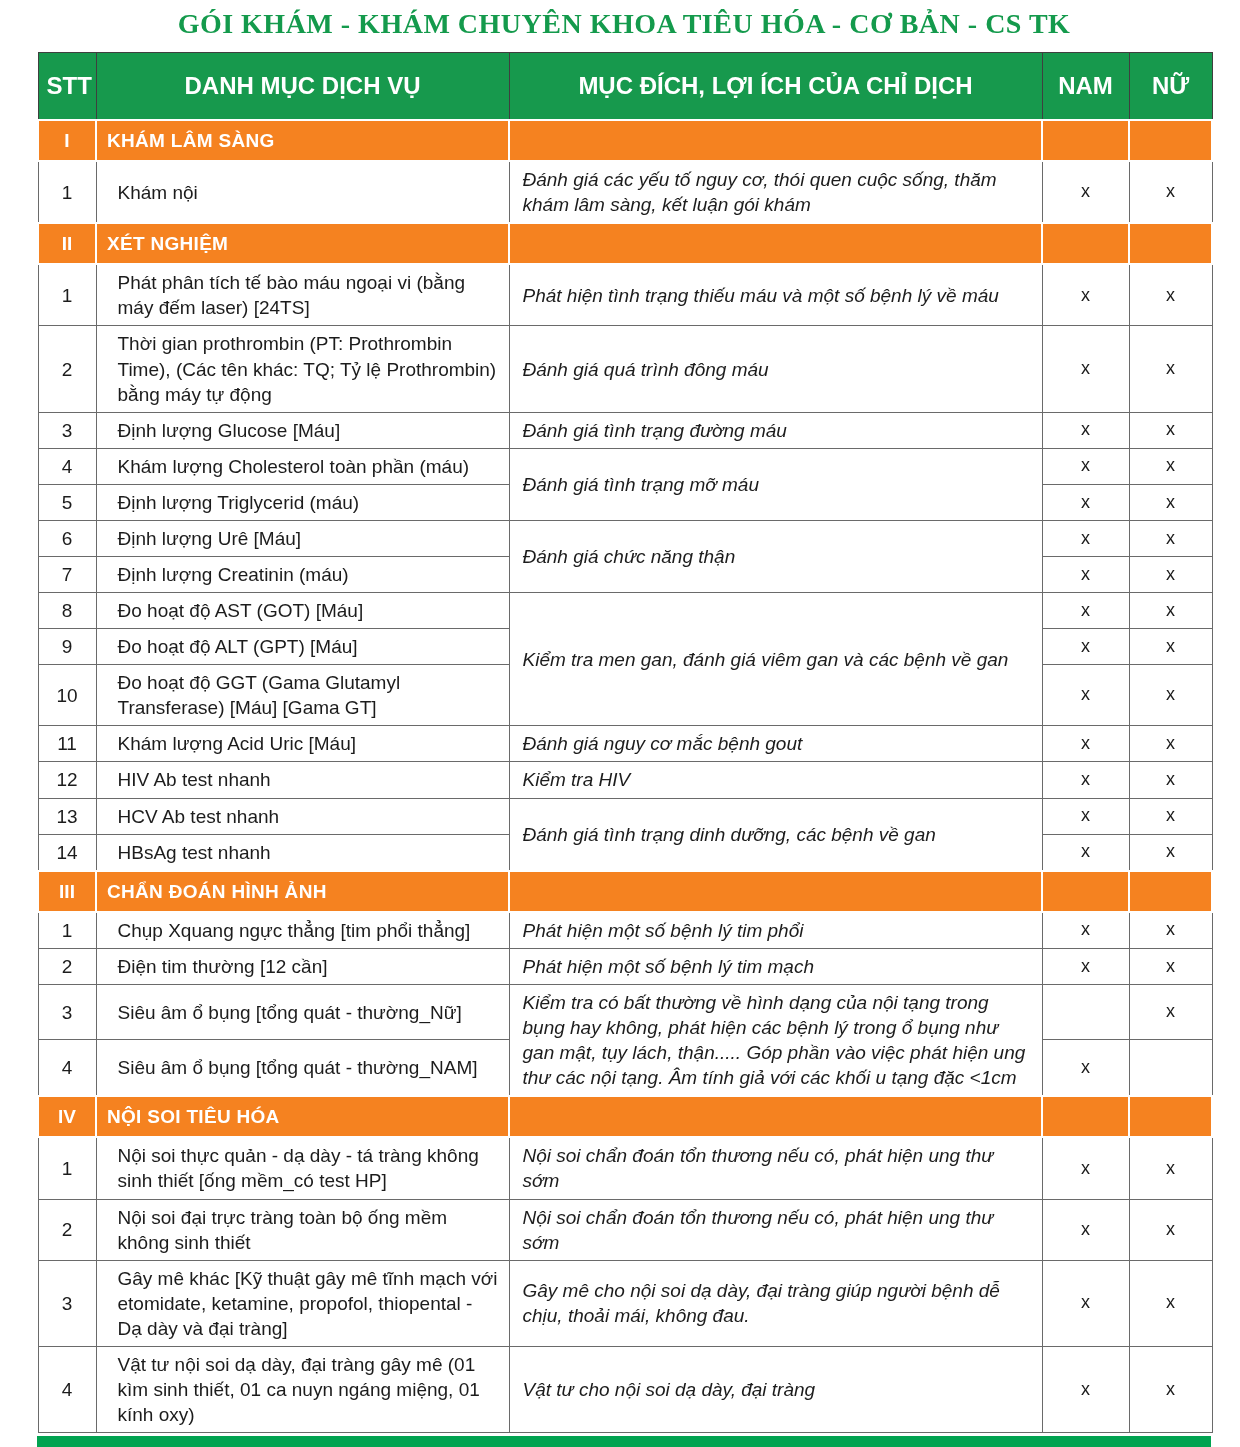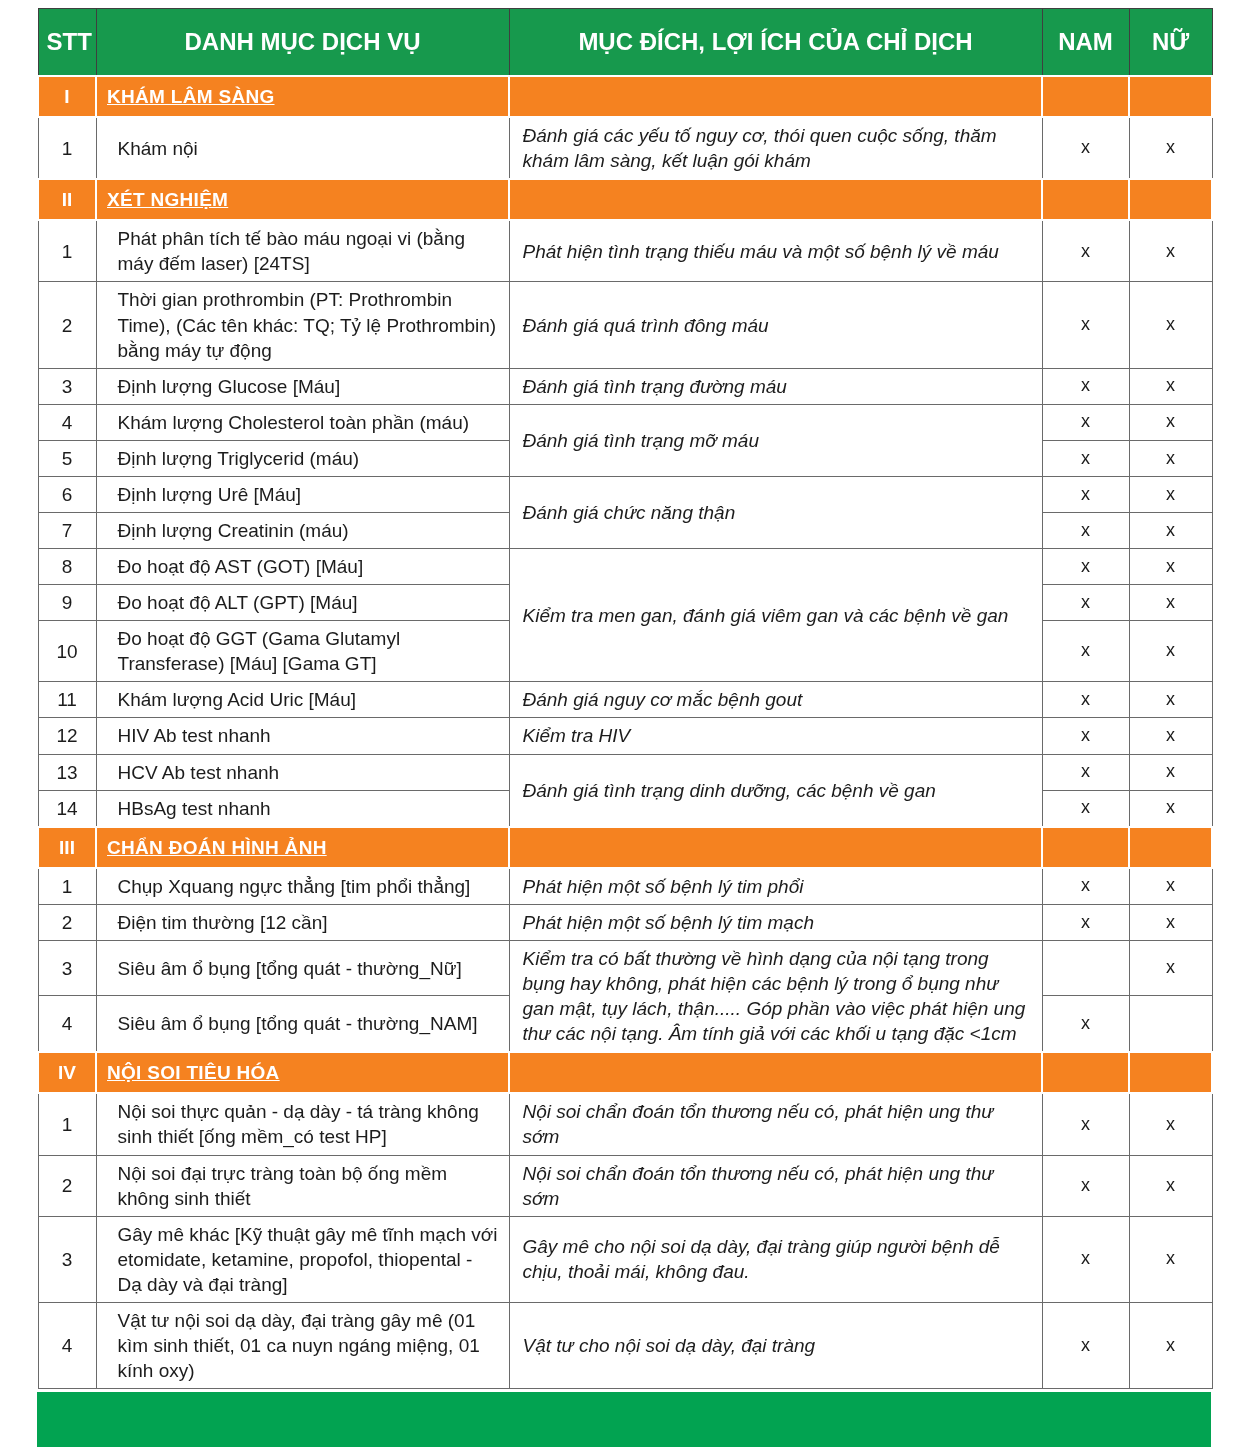--- a/index.html
+++ b/index.html
@@ -73,39 +73,40 @@
   }
   tr.section-row td {
     background: var(--orange);
     color: #ffffff;
     font-weight: bold;
     font-size: 19px;
     padding: 7px 10px;
     border: 2px solid #ffffff;
   }
   tr.section-row td.stt { text-align: center; }
-  tr.section-row td.service { letter-spacing: 0.3px; text-decoration: underline; }
+  tr.section-row td.service { letter-spacing: 0.3px; }
   tr.service-row { min-height: 33px; }
   tr.service-row td { height: 33px; }
 
   .footer {
     margin-top: 3px;
     background: var(--footer-green);
     color: #ffffff;
     text-align: center;
     font-weight: bold;
     font-size: 25px;
     letter-spacing: 0.3px;
     padding: 31px 0;
   }
 </style>
 </head>
 <body>
 
 <div class="page">
+  <div class="title">GÓI KHÁM - KHÁM CHUYÊN KHOA TIÊU HÓA - CƠ BẢN - CS TK</div>
 
   <table>
     <colgroup>
       <col class="c-stt">
       <col class="c-service">
       <col class="c-purpose">
       <col class="c-nam">
       <col class="c-nu">
     </colgroup>
     <thead>

